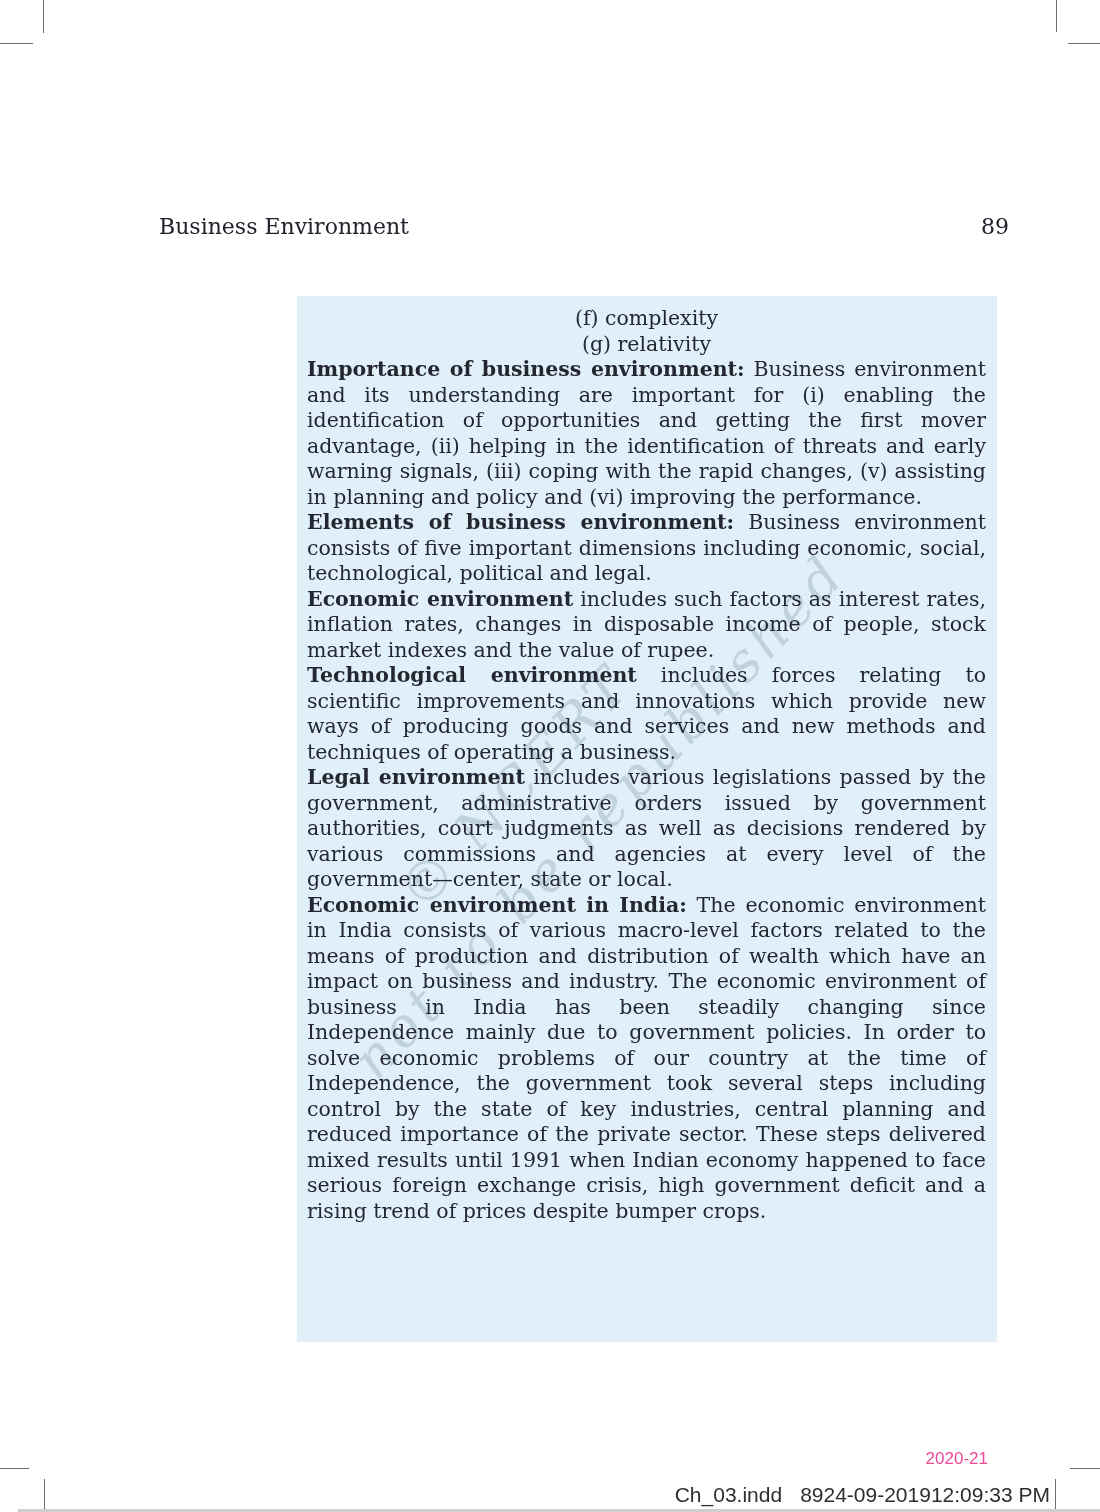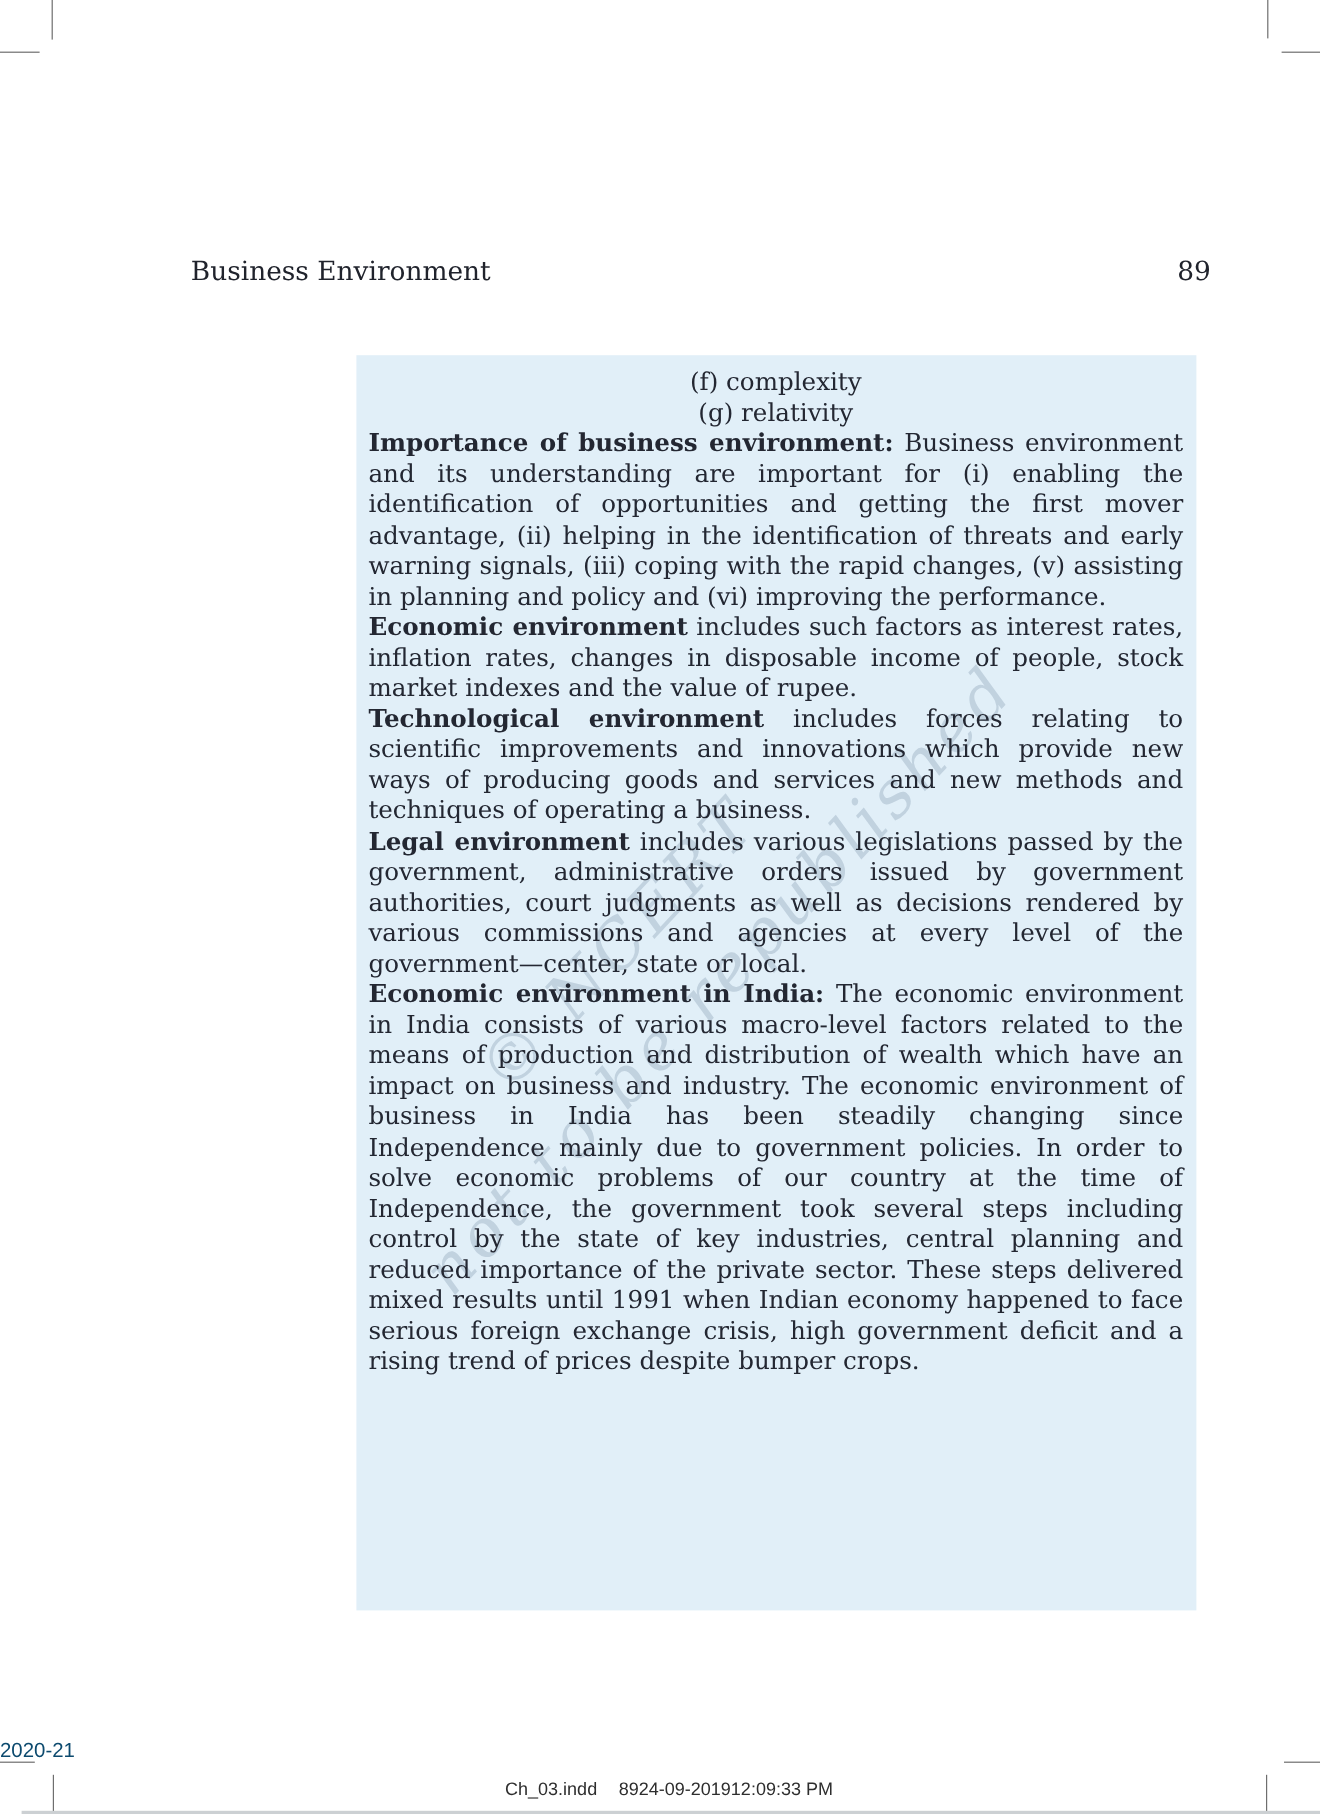--- a/index.html
+++ b/index.html
@@ -48,31 +48,31 @@
     letter-spacing: 5px;
     line-height: 1.5;
     color: rgba(120, 142, 165, 0.30);
     white-space: nowrap;
     pointer-events: none;
   }
 
   .edition {
     position: absolute;
     left: 0; top: 1449px; width: 988px;
-    text-align: left;
+    text-align: right;
     font-family: "Liberation Sans", sans-serif;
-    font-size: 17px; color: #0c4a6e;
+    font-size: 17px; color: #ec4899;
   }
 
   .imprint {
     position: absolute;
     left: 65px; right: 50px; top: 1483px;
-    display: flex; justify-content: center;
+    display: flex; justify-content: flex-end;
     font-family: "Liberation Sans", sans-serif;
-    font-size: 15px; color: #2e2e2e;
+    font-size: 21px; color: #2e2e2e;
   }
   .imprint .group { display: flex; }
   .imprint .gap-lg { margin-left: 18px; }
   .imprint .gap-md { margin-left: 0; }
 
   .bottom-edge {
     position: absolute;
     left: 18px; top: 1509px; width: 1082px; height: 3px;
     background: #ccd0d3;
   }
@@ -99,20 +99,21 @@
   <div class="content-box" style="background: rgb(225, 239, 248);">
     <div class="watermark">
       <div>© NCERT</div>
       <div>not to be republished</div>
     </div>
     <div class="box-text">
       <div class="line">(f) complexity</div>
       <div class="line">(g) relativity</div>
       <div>
           <p class="para"><b>Importance of business environment:</b><span> Business environment and its understanding are important for (i) enabling the identification of opportunities and getting the first mover advantage, (ii) helping in the identification of threats and early warning signals, (iii) coping with the rapid changes, (v) assisting in planning and policy and (vi) improving the performance.</span></p>
+          <p class="para"><b>Elements of business environment:</b><span> Business environment consists of five important dimensions including economic, social, technological, political and legal.</span></p>
           <p class="para"><b>Economic environment</b><span> includes such factors as interest rates, inflation rates, changes in disposable income of people, stock market indexes and the value of rupee.</span></p>
           <p class="para"><b>Technological environment</b><span> includes forces relating to scientific improvements and innovations which provide new ways of producing goods and services and new methods and techniques of operating a business.</span></p>
           <p class="para"><b>Legal environment</b><span> includes various legislations passed by the government, administrative orders issued by government authorities, court judgments as well as decisions rendered by various commissions and agencies at every level of the government—center, state or local.</span></p>
           <p class="para"><b>Economic environment in India:</b><span> The economic environment in India consists of various macro-level factors related to the means of production and distribution of wealth which have an impact on business and industry. The economic environment of business in India has been steadily changing since Independence mainly due to government policies. In order to solve economic problems of our country at the time of Independence, the government took several steps including control by the state of key industries, central planning and reduced importance of the private sector. These steps delivered mixed results until 1991 when Indian economy happened to face serious foreign exchange crisis, high government deficit and a rising trend of prices despite bumper crops.</span></p>
         </div>
     </div>
   </div>
 
   <div class="edition">2020-21</div>
 

